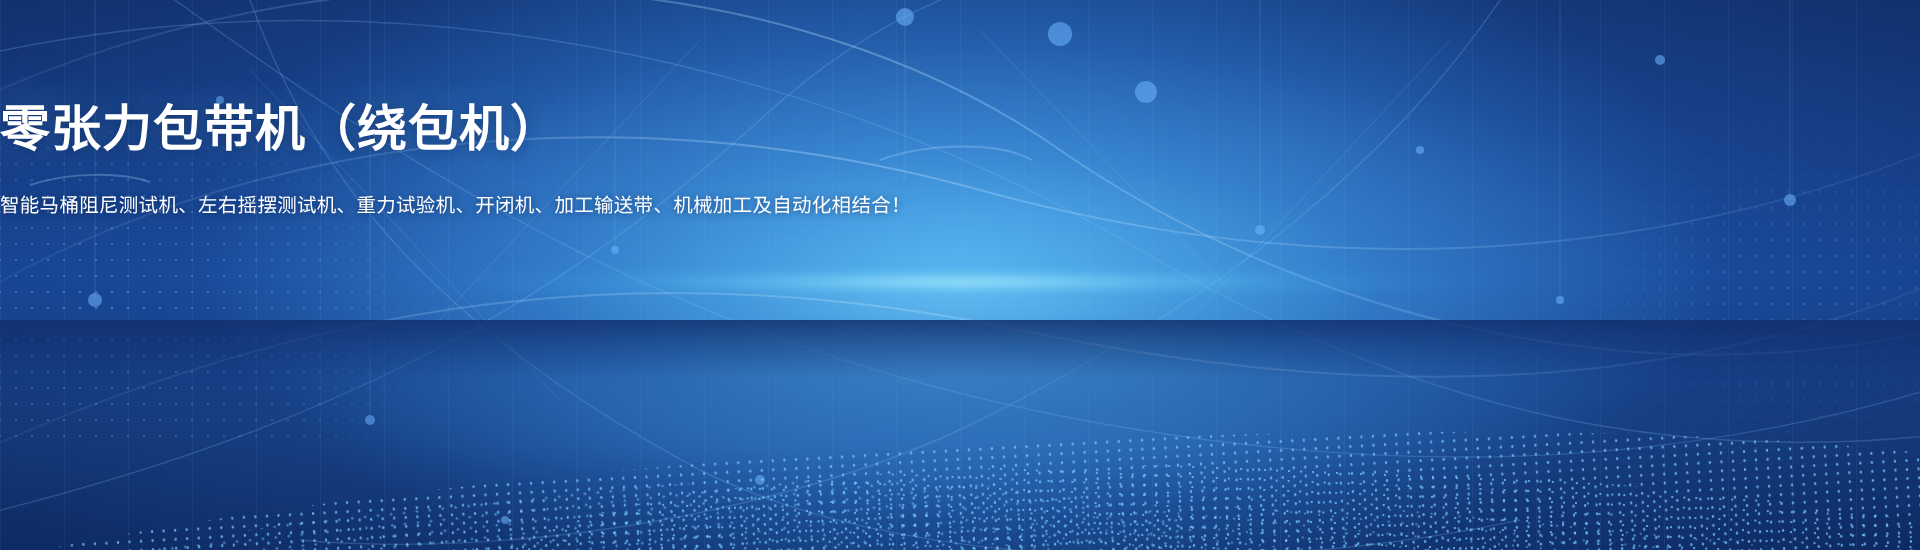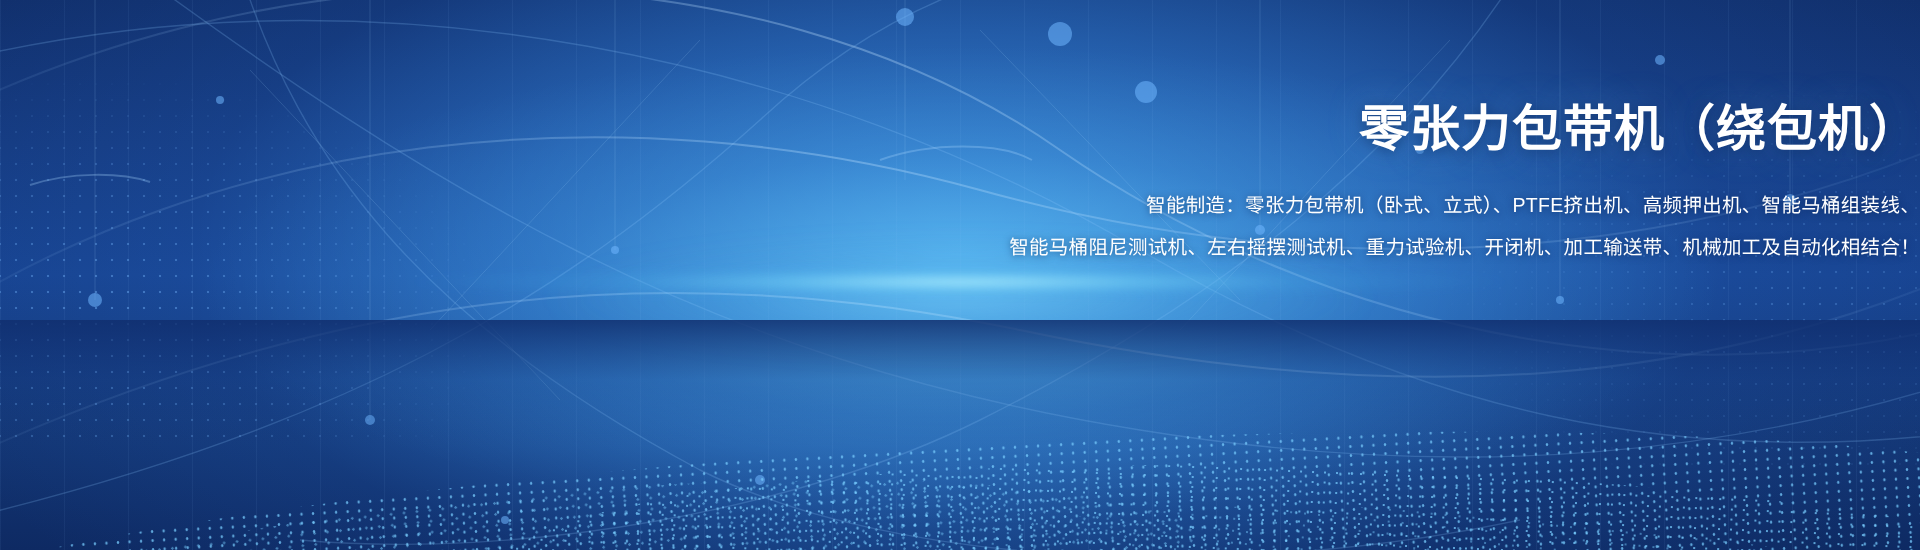--- a/index.html
+++ b/index.html
@@ -109,21 +109,21 @@
   .meshfade {
     position: absolute; inset: 0;
     background: linear-gradient(180deg, rgba(16,46,110,0.85) 0%, rgba(16,46,110,0.18) 26%, rgba(16,46,110,0) 55%);
   }
 
   
   .content {
     position: absolute;
     left: 0; right: 0;
     top: 0;
-    text-align: right;
+    text-align: left;
   }
   .headline {
     margin: 0;
     padding-top: 96px;
     color: #ffffff;
     font-size: 50px;
     line-height: 66px;
     font-weight: 700;
     letter-spacing: 1px;
     text-shadow: 0 2px 14px rgba(4,26,72,0.55), 0 0 34px rgba(110,190,255,0.35);
@@ -224,18 +224,17 @@
     <div class="meshband mb1"></div>
     <div class="meshband mb2"></div>
     <div class="meshfade"></div>
   </div>
 
   <div class="content">
     <h1 class="headline">
       <span class="ln ln1">零张力包带机（绕包机）</span>
     </h1>
     <div class="sublines">
-      <span class="sl">智能制造：零张力包带机（卧式、立式）、PTFE挤出机、高频押出机、智能马桶组装线、</span>
       <span class="sl">智能马桶阻尼测试机、左右摇摆测试机、重力试验机、开闭机、加工输送带、机械加工及自动化相结合！</span>
     </div>
   </div>
 
 </div>
 
 </body></html>

